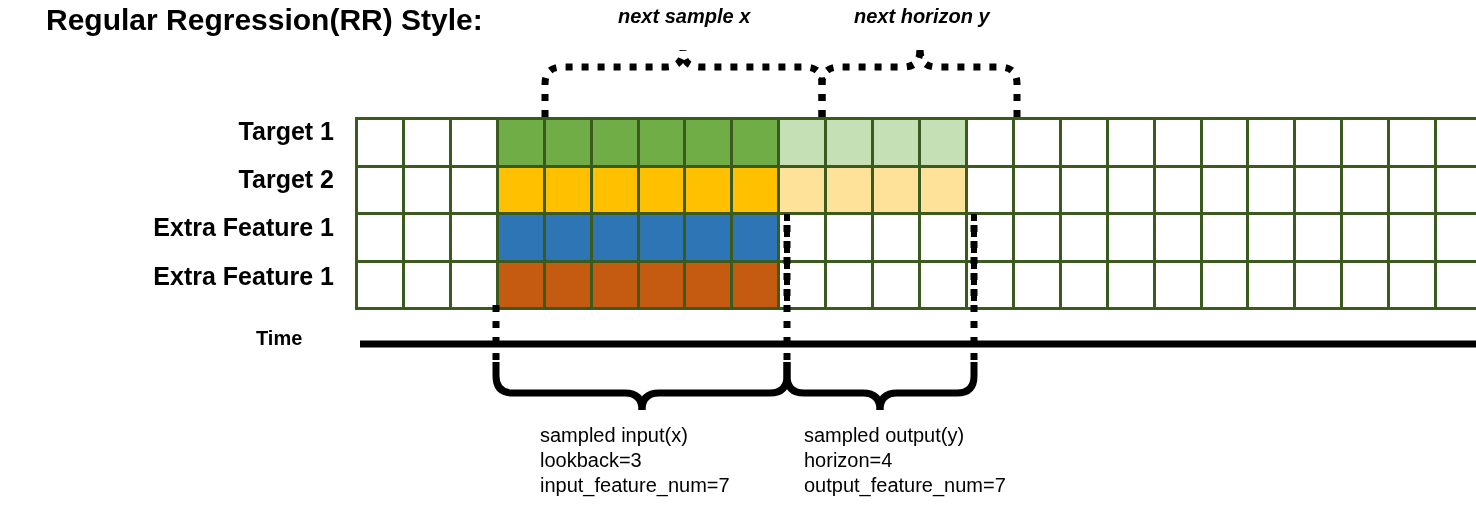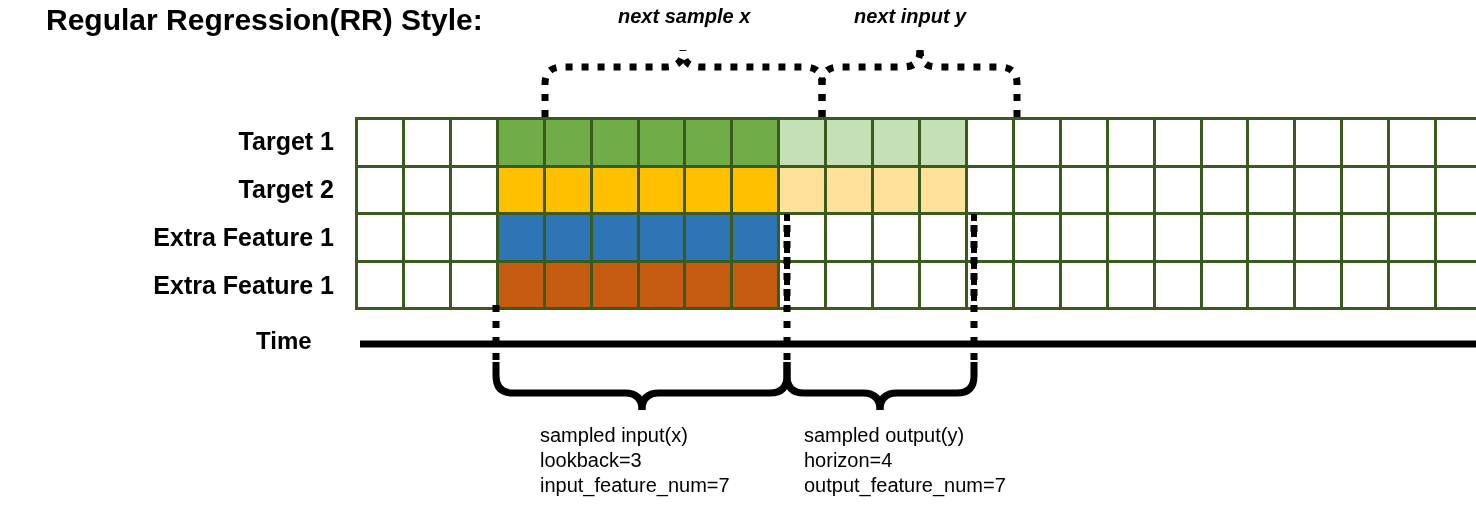--- a/index.html
+++ b/index.html
@@ -49,21 +49,21 @@
     position: absolute;
     left: 0px;
     top: 117px;
     width: 310px;
     height: 193px;
   }
   .rl-row {
     position: relative;
     height: 48.2px;
     display: flex;
-    align-items: center;
+    align-items: flex-start;
     justify-content: flex-end;
   }
   .rl-row span {
     font-size: 25px;
     font-weight: 700;
     white-space: nowrap;
     padding-right: 8px;
   }
 
   
@@ -89,21 +89,21 @@
   .c-gold        { background: #FFC000 !important; }
   .c-gold-light  { background: #FFE29A !important; }
   .c-blue        { background: #2E75B6 !important; }
   .c-orange      { background: #C55A11 !important; }
 
   
   .time-label {
     position: absolute;
     left: 224px;
     top: 327px;
-    font-size: 24px;
+    font-size: 20px;
     font-weight: 700;
     white-space: nowrap;
   }
 
   
   #overlay {
     position: absolute;
     left: 0; top: 0;
     width: 1476px;
     height: 516px;
@@ -123,21 +123,21 @@
   .caption div { white-space: nowrap; }
 </style>
 </head>
 <body>
 
 <div id="stage">
 
   <div class="page-title">Regular Regression(RR) Style:</div>
 
   <div class="annot annot-x">next sample x</div>
-  <div class="annot annot-y">next input y</div>
+  <div class="annot annot-y">next horizon y</div>
 
   <div class="row-labels">
     <div class="rl-row">
         <span>Target 1</span>
       </div>
     <div class="rl-row">
         <span>Target 2</span>
       </div>
     <div class="rl-row">
         <span>Extra Feature 1</span>

